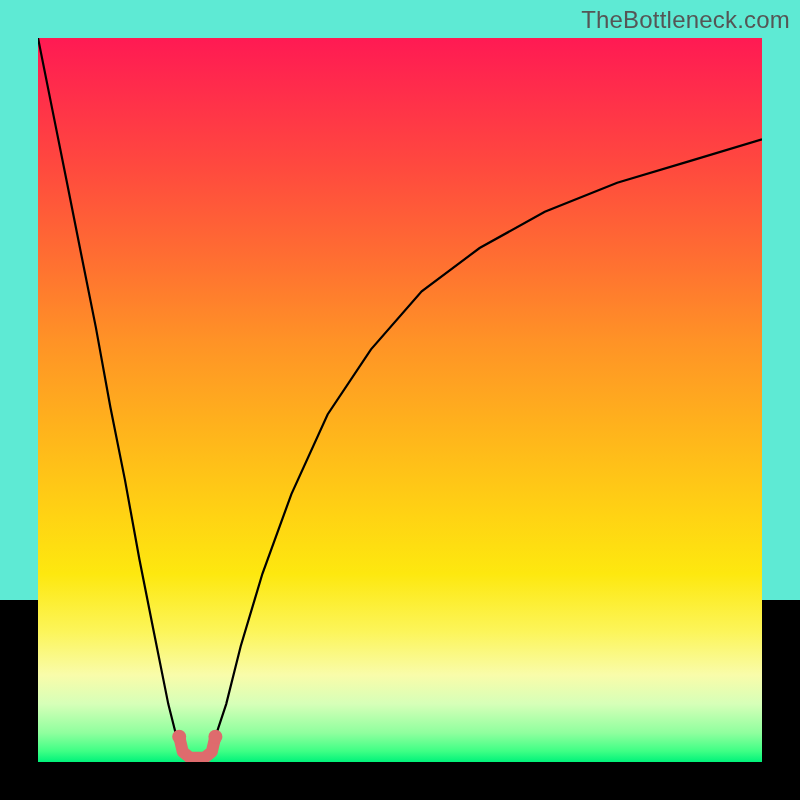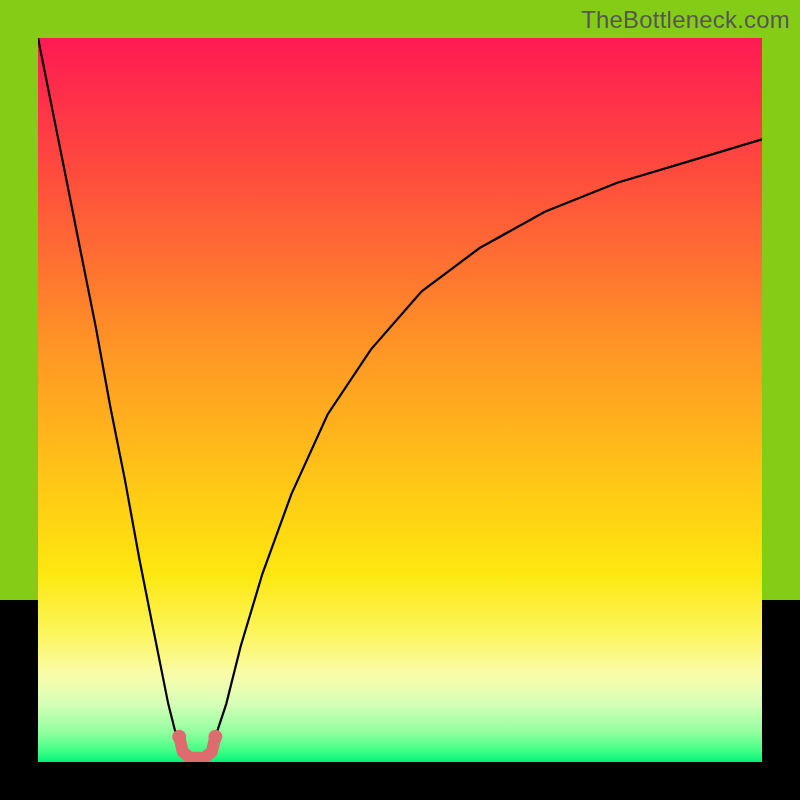--- a/index.html
+++ b/index.html
@@ -9,21 +9,21 @@
     height: 800px;
     background: #000;
     overflow: hidden;
     font-family: Arial, Helvetica, sans-serif;
   }
   .frame {
     position: absolute;
     left: 0; top: 0;
     width: 800px;
     height: 600px;
-    background: #84cc16;
+    background: #5eead4;
   }
   .plot-area {
     position: absolute;
     left: 38px;
     top: 38px;
     width: 724px;
     height: 724px;
     overflow: hidden;
   }
   .gradient {

